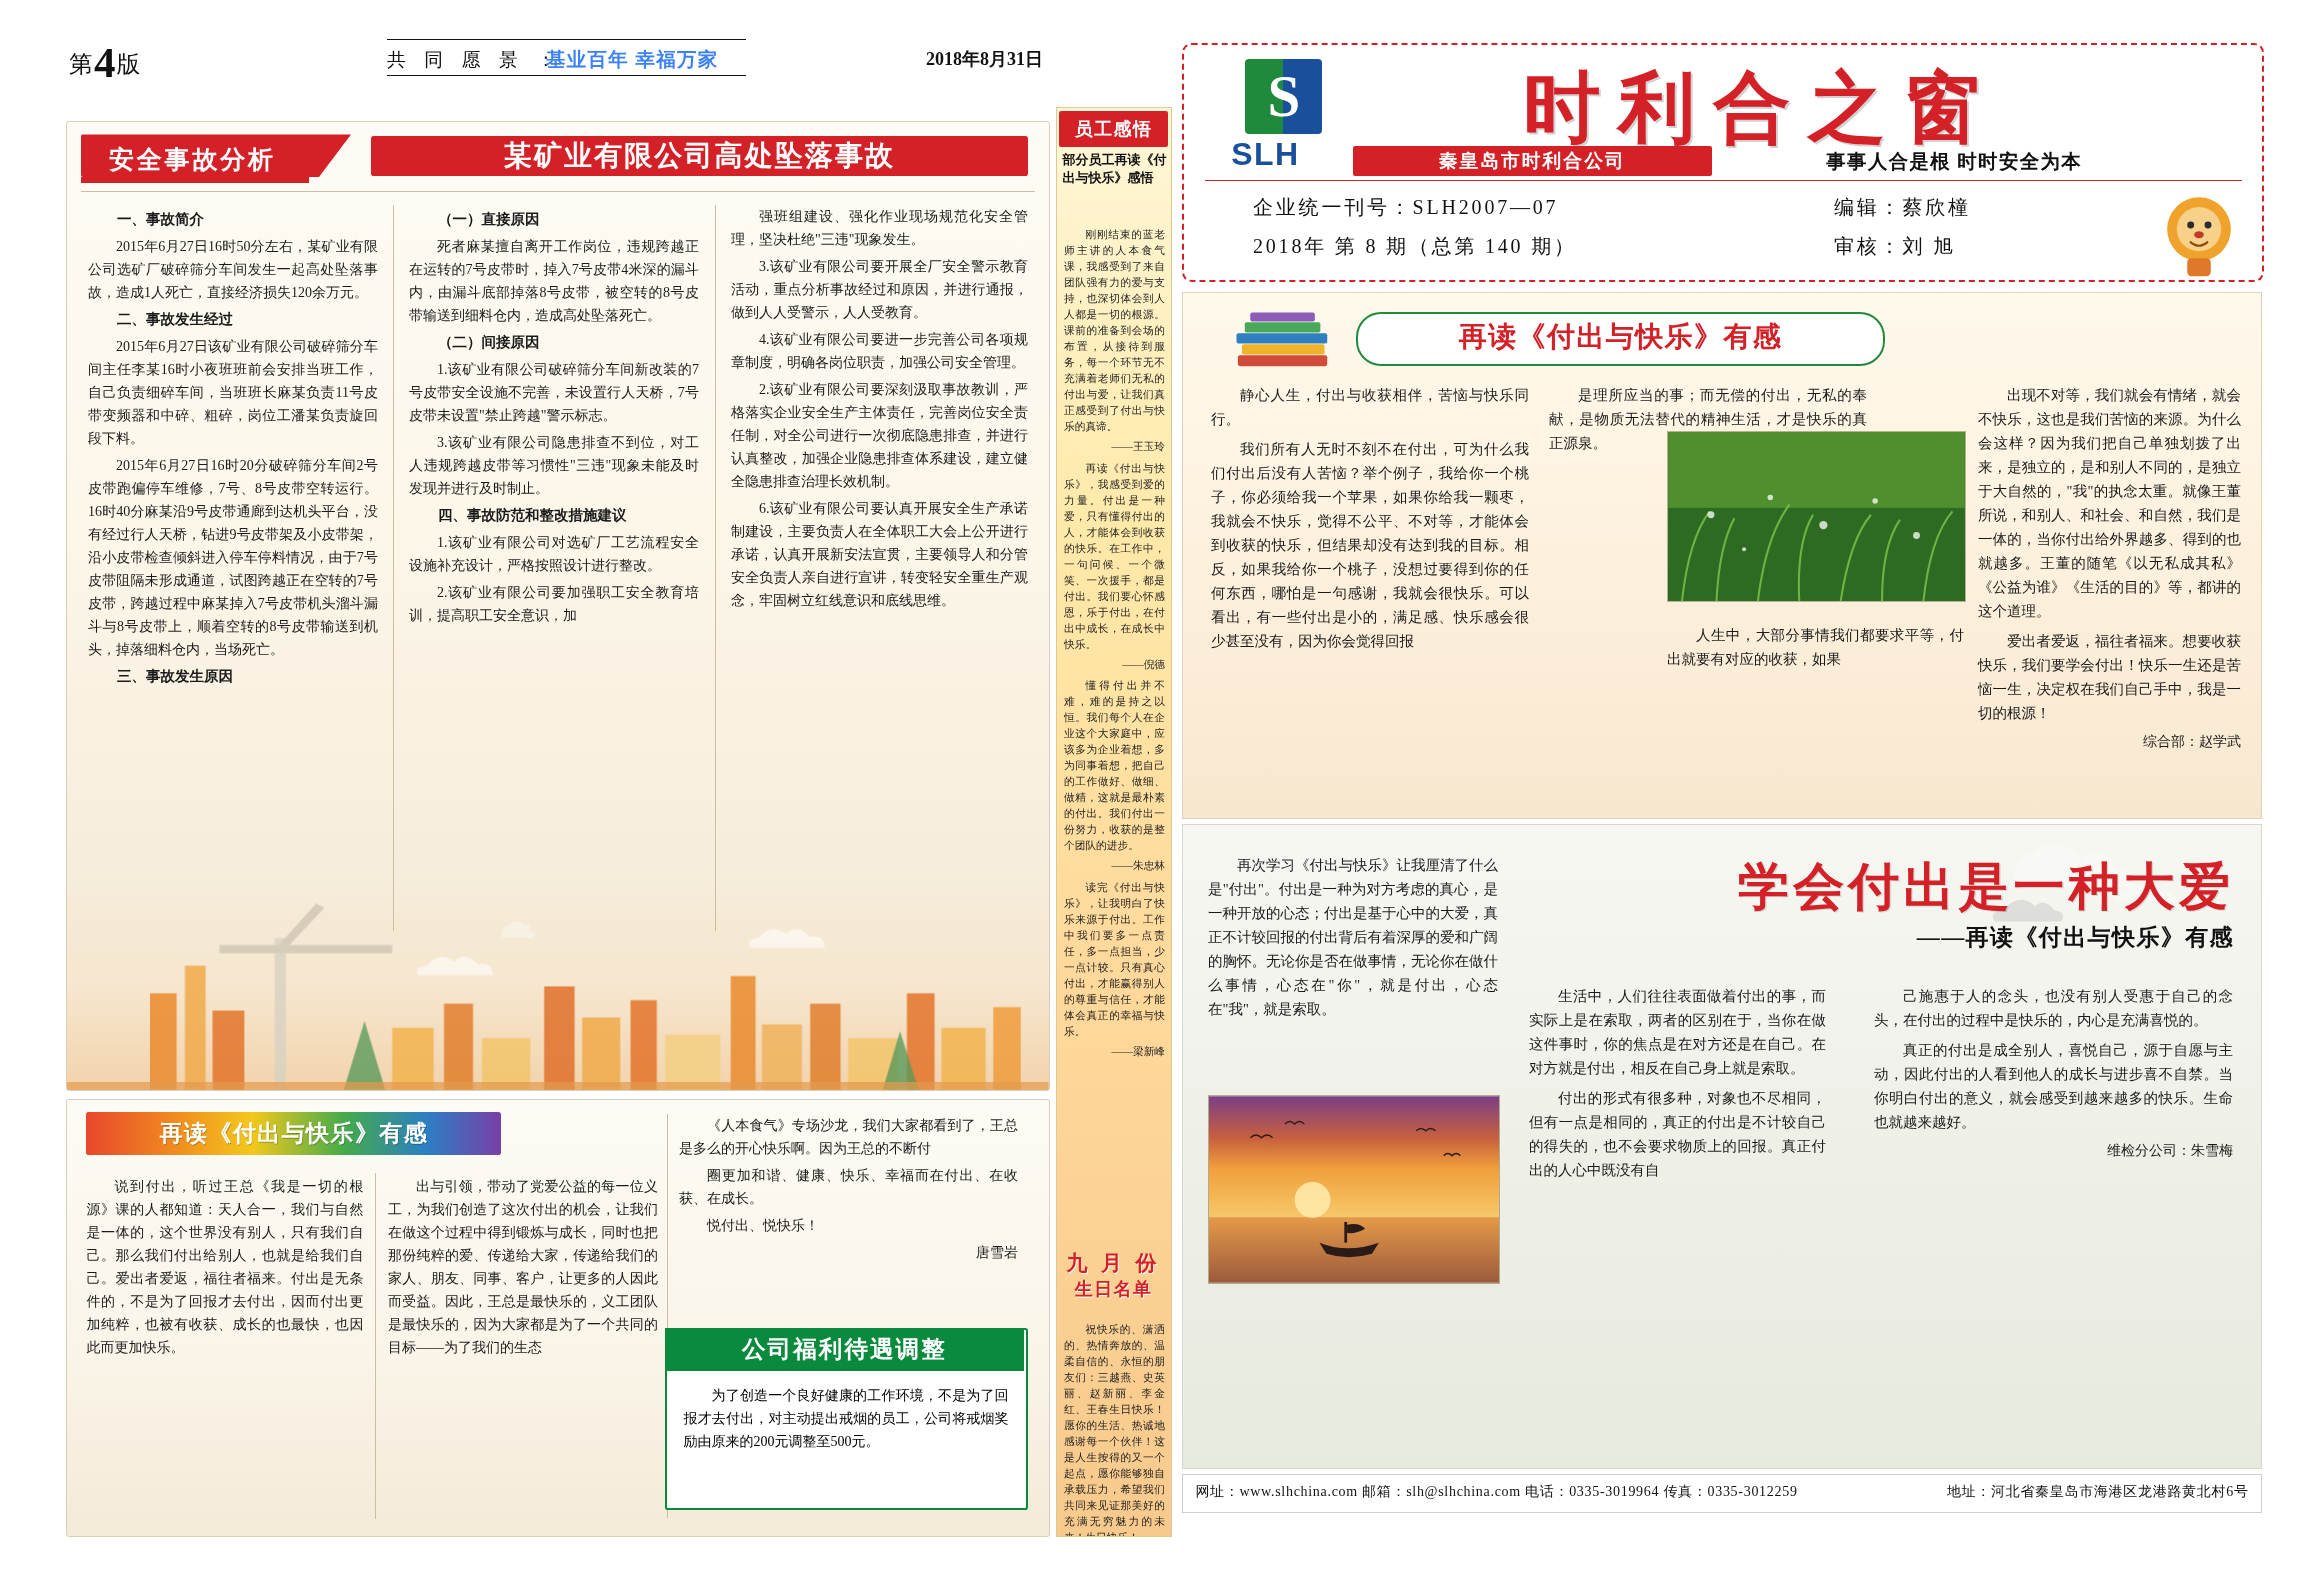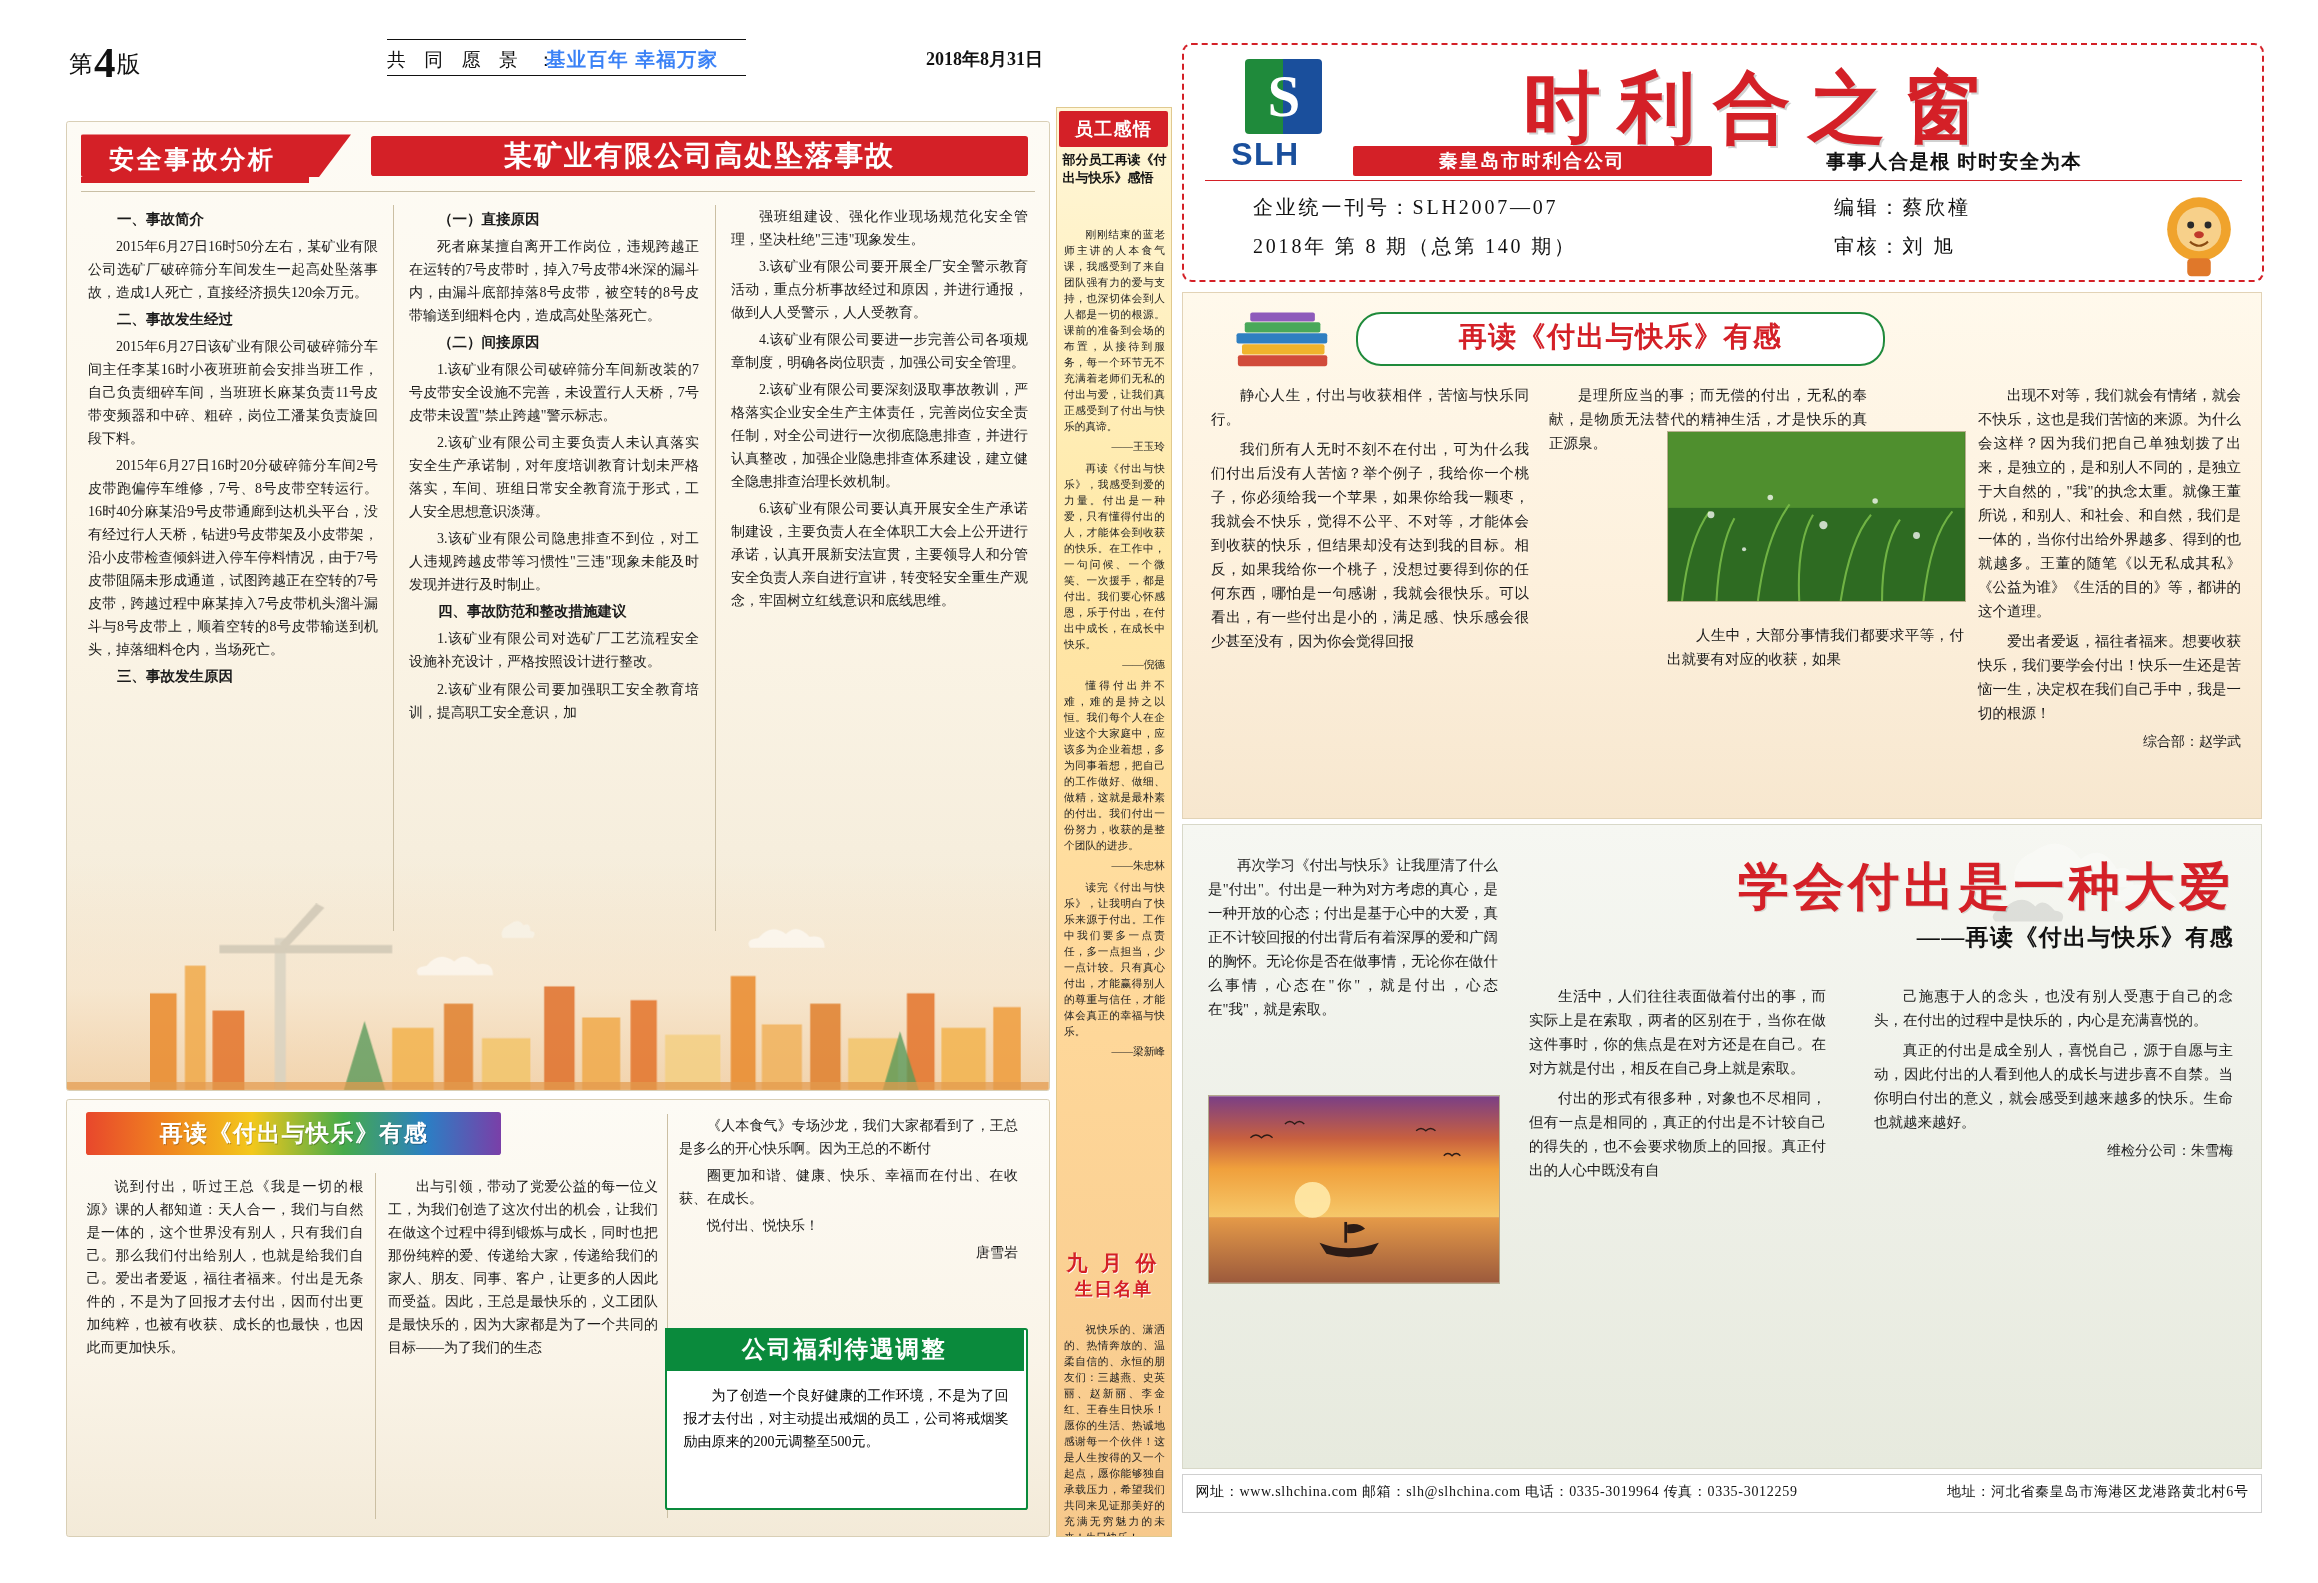--- a/index.html
+++ b/index.html
@@ -210,21 +210,20 @@
       <p>2015年6月27日16时20分破碎筛分车间2号皮带跑偏停车维修，7号、8号皮带空转运行。16时40分麻某沿9号皮带通廊到达机头平台，没有经过行人天桥，钻进9号皮带架及小皮带架，沿小皮带检查倾斜进入停车停料情况，由于7号皮带阻隔未形成通道，试图跨越正在空转的7号皮带，跨越过程中麻某掉入7号皮带机头溜斗漏斗与8号皮带上，顺着空转的8号皮带输送到机头，掉落细料仓内，当场死亡。</p>
       <h4>三、事故发生原因</h4>
     </div>
     <div class="vline" style="left:326px;top:83px;height:726px;"></div>
 
     <div class="col" style="left:342px;top:83px;width:290px;">
       <h4>（一）直接原因</h4>
       <p>死者麻某擅自离开工作岗位，违规跨越正在运转的7号皮带时，掉入7号皮带4米深的漏斗内，由漏斗底部掉落8号皮带，被空转的8号皮带输送到细料仓内，造成高处坠落死亡。</p>
       <h4>（二）间接原因</h4>
       <p>1.该矿业有限公司破碎筛分车间新改装的7号皮带安全设施不完善，未设置行人天桥，7号皮带未设置"禁止跨越"警示标志。</p>
-      <p>2.该矿业有限公司主要负责人未认真落实安全生产承诺制，对年度培训教育计划未严格落实，车间、班组日常安全教育流于形式，工人安全思想意识淡薄。</p>
       <p>3.该矿业有限公司隐患排查不到位，对工人违规跨越皮带等习惯性"三违"现象未能及时发现并进行及时制止。</p>
       <h4>四、事故防范和整改措施建议</h4>
       <p>1.该矿业有限公司对选矿厂工艺流程安全设施补充设计，严格按照设计进行整改。</p>
       <p>2.该矿业有限公司要加强职工安全教育培训，提高职工安全意识，加</p>
     </div>
     <div class="vline" style="left:648px;top:83px;height:726px;"></div>
 
     <div class="col" style="left:664px;top:83px;width:297px;">
       <p>强班组建设、强化作业现场规范化安全管理，坚决杜绝"三违"现象发生。</p>
       <p>3.该矿业有限公司要开展全厂安全警示教育活动，重点分析事故经过和原因，并进行通报，做到人人受警示，人人受教育。</p>

